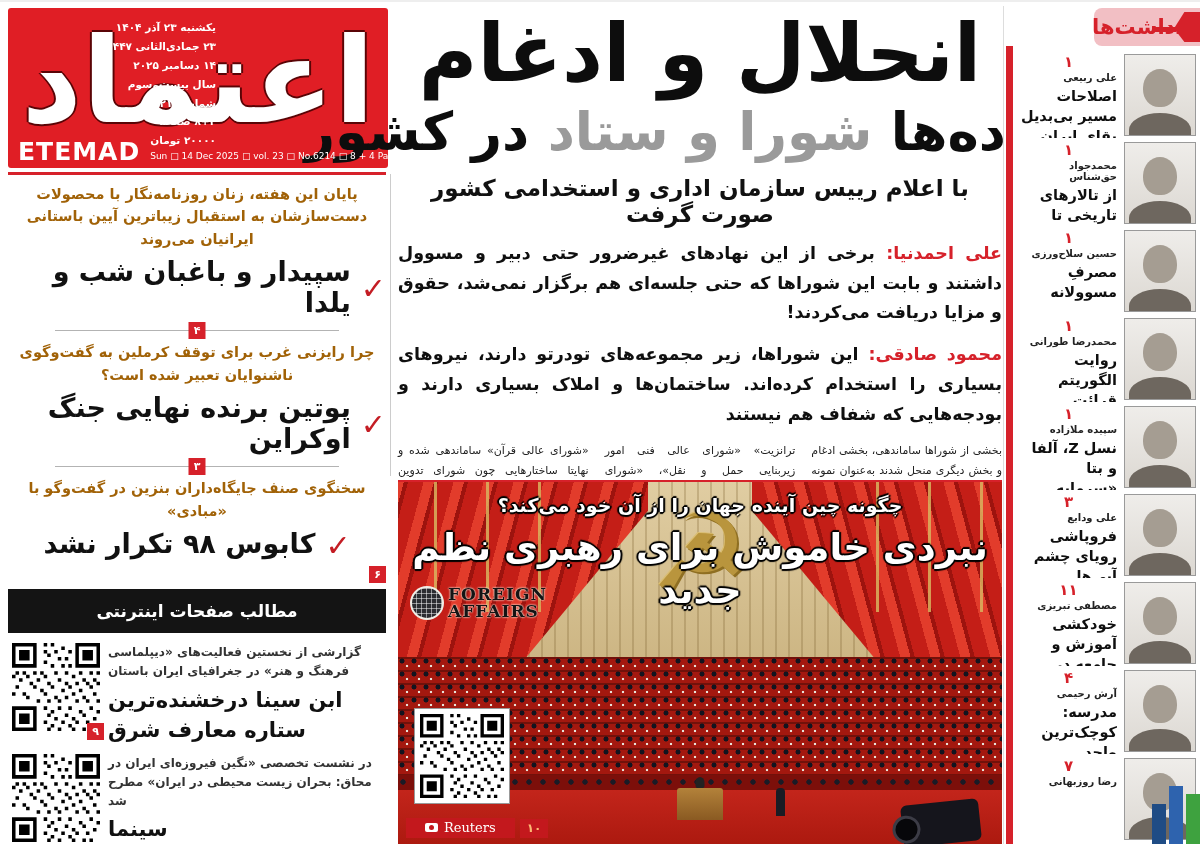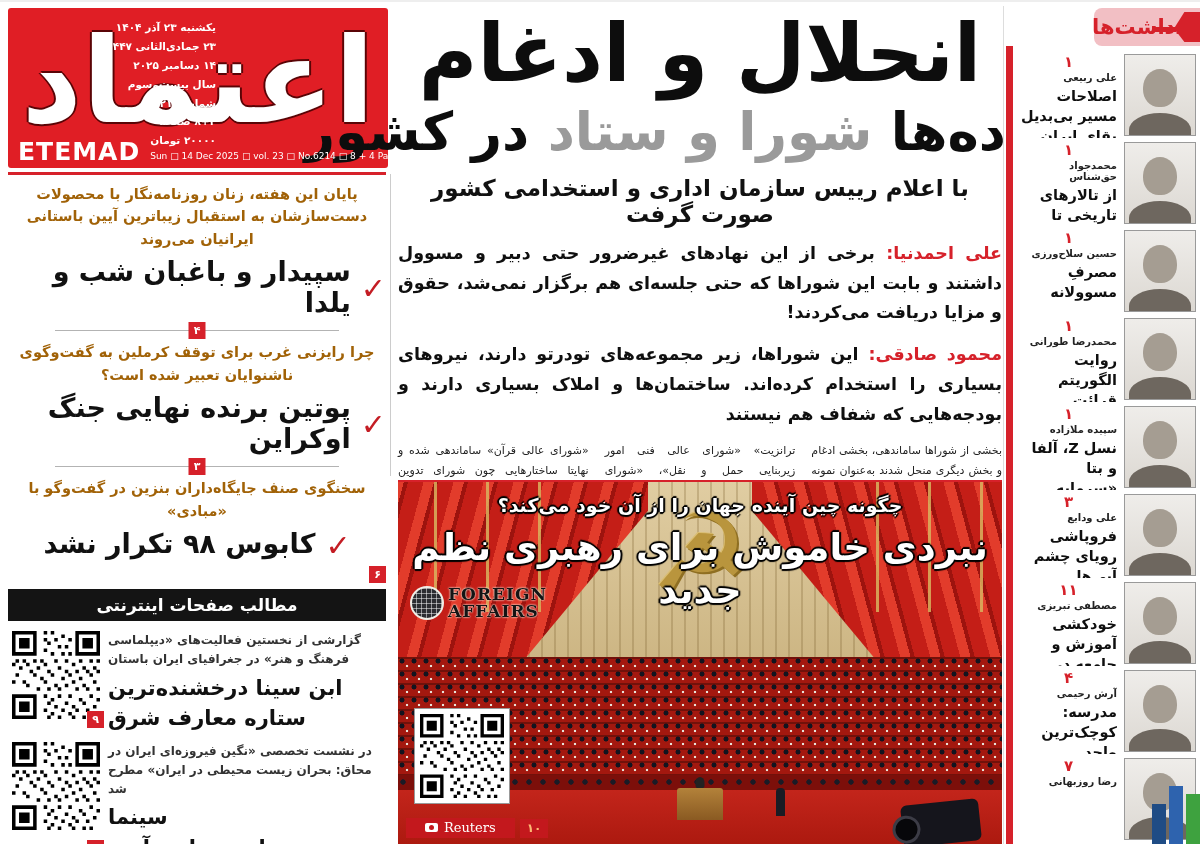--- a/index.html
+++ b/index.html
@@ -48,21 +48,21 @@
   .story-divider { position:relative; width:75%; margin:12px auto 10px; border-top:1px solid #b3b3b3; }
   .pbadge {
     display:inline-block; min-width:17px; height:17px; padding:0 2px;
     background:#d6212a; color:#fff; font-size:11px; font-weight:bold;
     text-align:center; line-height:17px;
   }
   .story-divider .pbadge { position:absolute; left:50%; top:-9px; transform:translateX(-50%); }
   .badge-row { margin:4px 0 2px; }
   
   .web-head {
-    height:32px; background:#141414; color:#fff; display:flex; align-items:center; justify-content:center;
+    height:44px; background:#141414; color:#fff; display:flex; align-items:center; justify-content:center;
     font-size:17px; font-weight:bold; margin:6px 0 4px;
   }
   .web-item { position:relative; display:flex; direction:rtl; gap:8px; padding:6px 0 2px; min-height:104px; }
   .web-text { flex:1; text-align:left; }
   .web-intro { font-size:12px; font-weight:bold; color:#333; line-height:1.6; }
   .web-title { font-size:21px; font-weight:bold; color:#111; line-height:1.45; margin-top:3px; }
   .qr-wrap { position:relative; width:92px; flex:none; }
   .qr { width:88px; height:88px; display:block; }
   .qr-wrap .pbadge { position:absolute; right:-4px; bottom:6px; }
   

